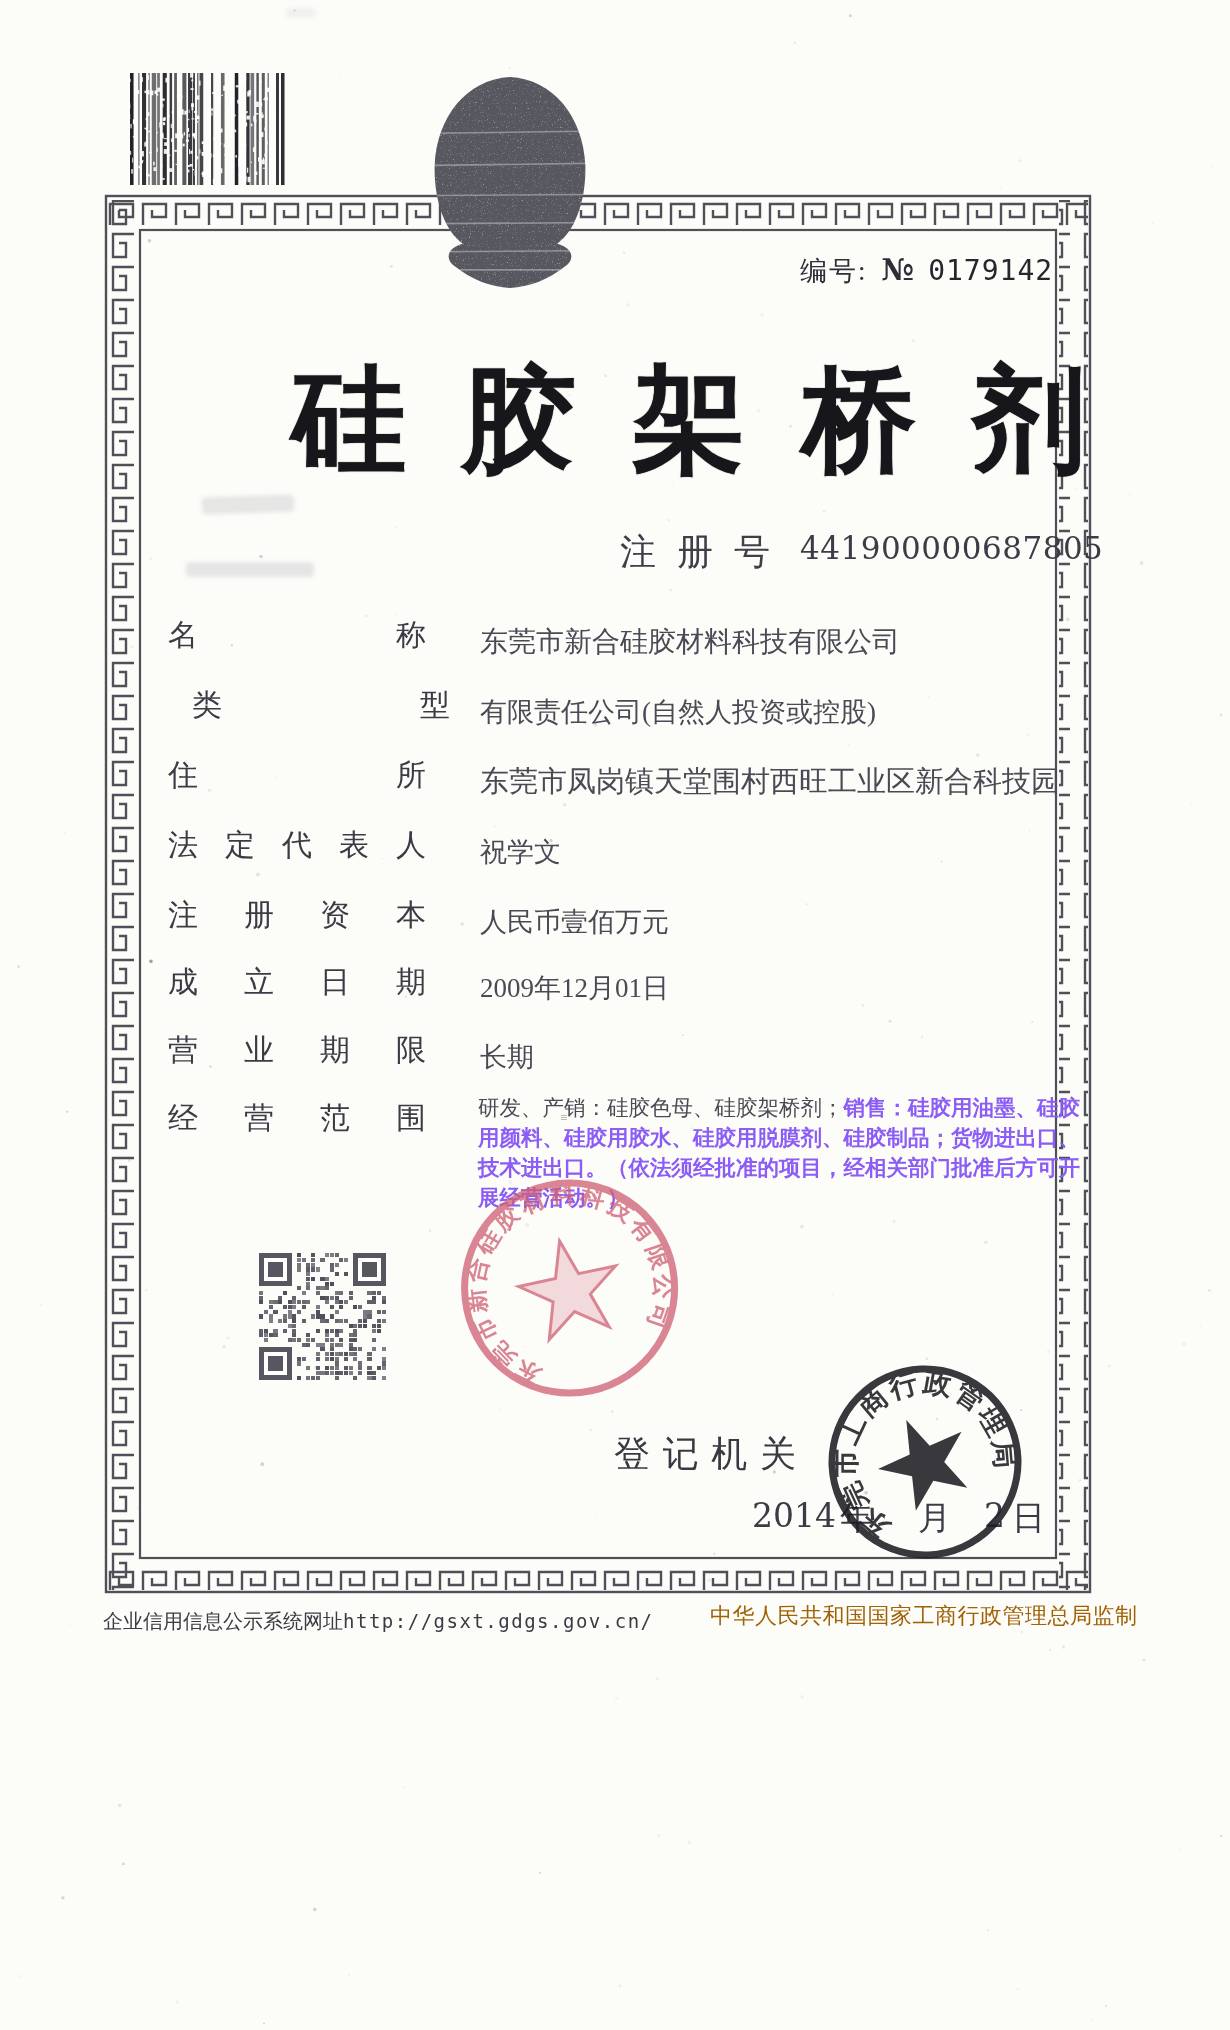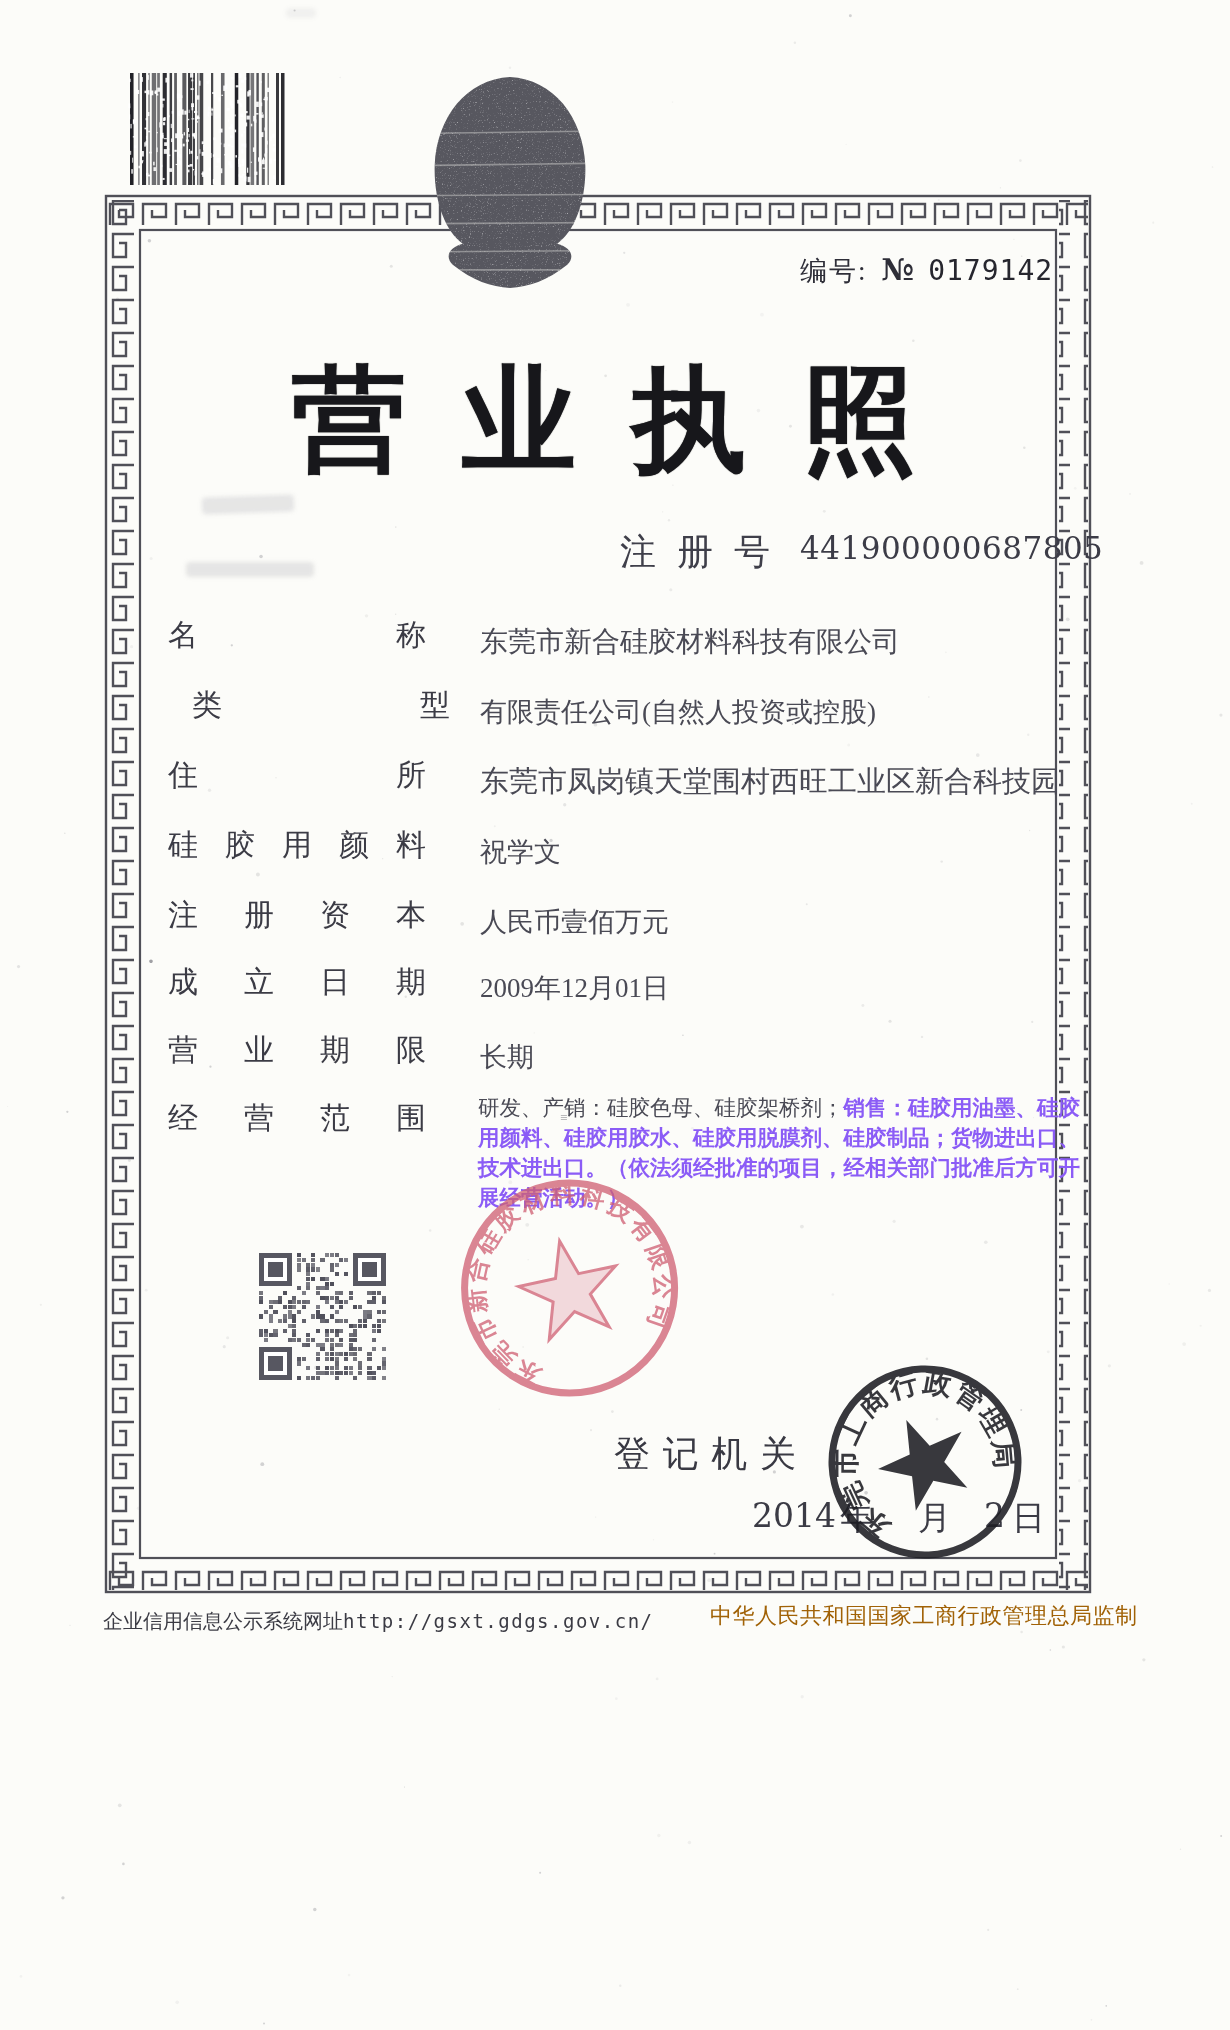--- a/index.html
+++ b/index.html
@@ -519,35 +519,35 @@
       <line x1="20" y1="196" x2="150" y2="196"></line>
   </g>
 </svg>
 
 <div class="abs serial">
   <span class="lab">编号:</span>
   <span class="sym">№</span>
   <span class="num">0179142</span>
 </div>
 
-<div class="abs doc-title">营业执照</div>
+<div class="abs doc-title">硅胶架桥剂</div>
 
 <div class="abs regno-label">注册号</div>
 <div class="abs regno-value">441900000687805</div>
 
 <div class="abs flabel" style="top:615px;">名称</div>
 <div class="abs fvalue" style="top:623px;font-size:28px;">东莞市新合硅胶材料科技有限公司</div>
 
 <div class="abs flabel" style="top:685px;margin-left:24px;">类型</div>
 <div class="abs fvalue" style="top:694px;font-size:27px;">有限责任公司(自然人投资或控股)</div>
 
 <div class="abs flabel" style="top:755px;">住所</div>
 <div class="abs fvalue" style="top:762px;font-size:29px;">东莞市凤岗镇天堂围村西旺工业区新合科技园</div>
 
-<div class="abs flabel" style="top:825px;">硅胶用颜料</div>
+<div class="abs flabel" style="top:825px;">法定代表人</div>
 <div class="abs fvalue" style="top:834px;font-size:27px;">祝学文</div>
 
 <div class="abs flabel" style="top:895px;">注册资本</div>
 <div class="abs fvalue" style="top:904px;font-size:27px;">人民币壹佰万元</div>
 
 <div class="abs flabel" style="top:962px;">成立日期</div>
 <div class="abs fvalue" style="top:970px;font-size:27px;">2009年12月01日</div>
 
 <div class="abs flabel" style="top:1030px;">营业期限</div>
 <div class="abs fvalue" style="top:1039px;font-size:27px;">长期</div>

